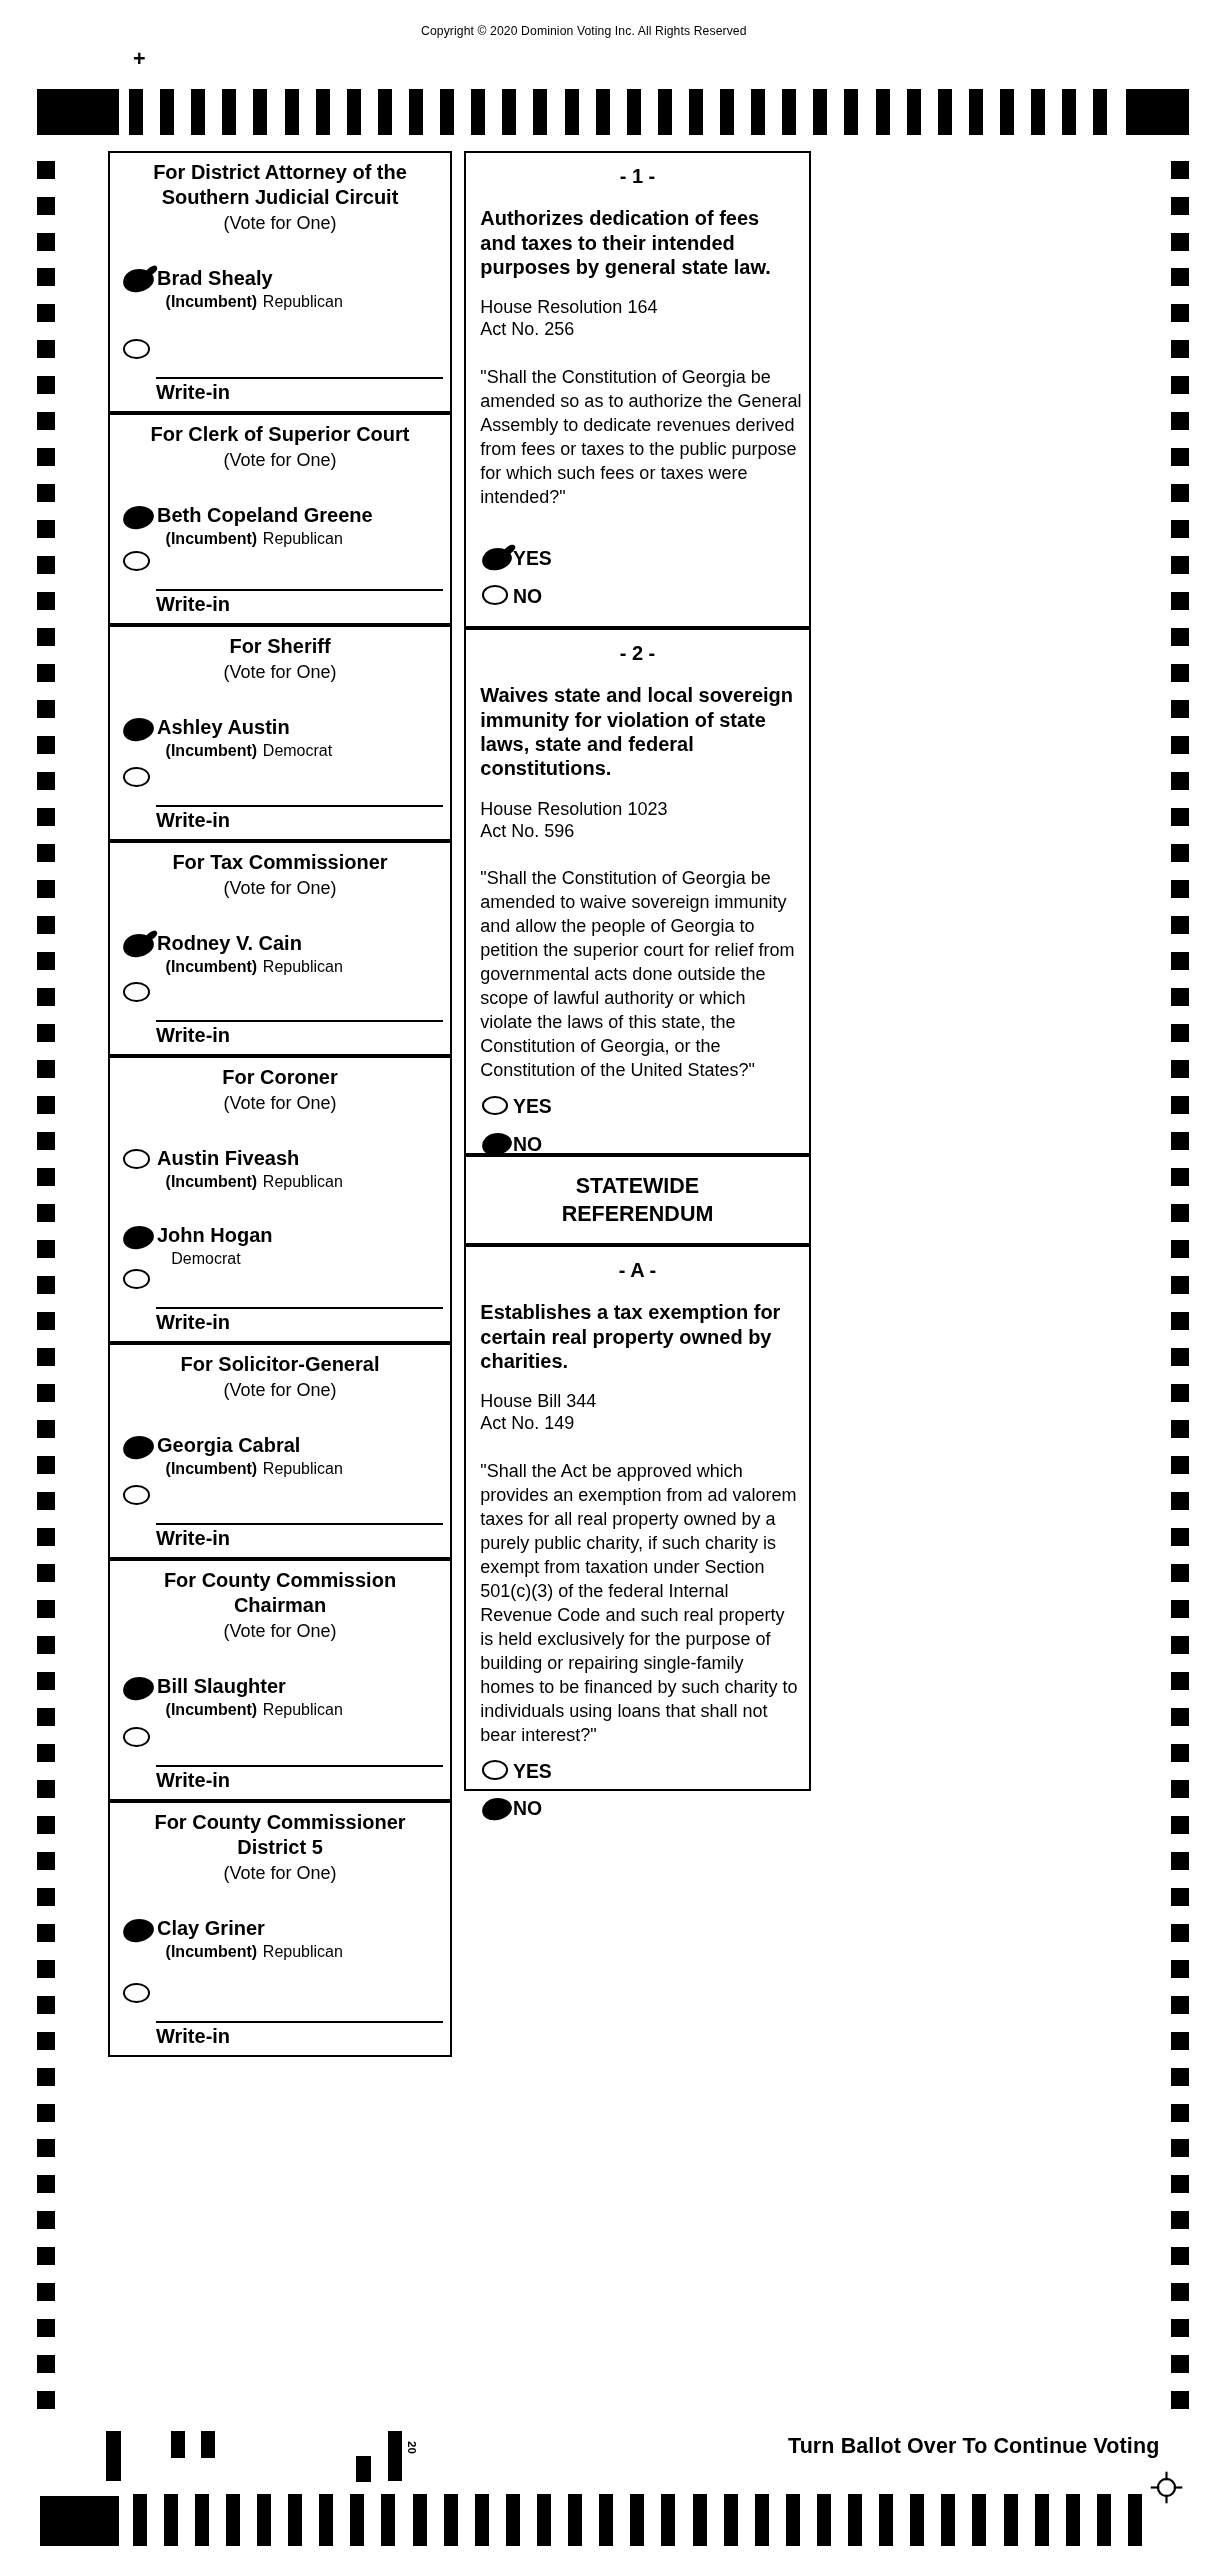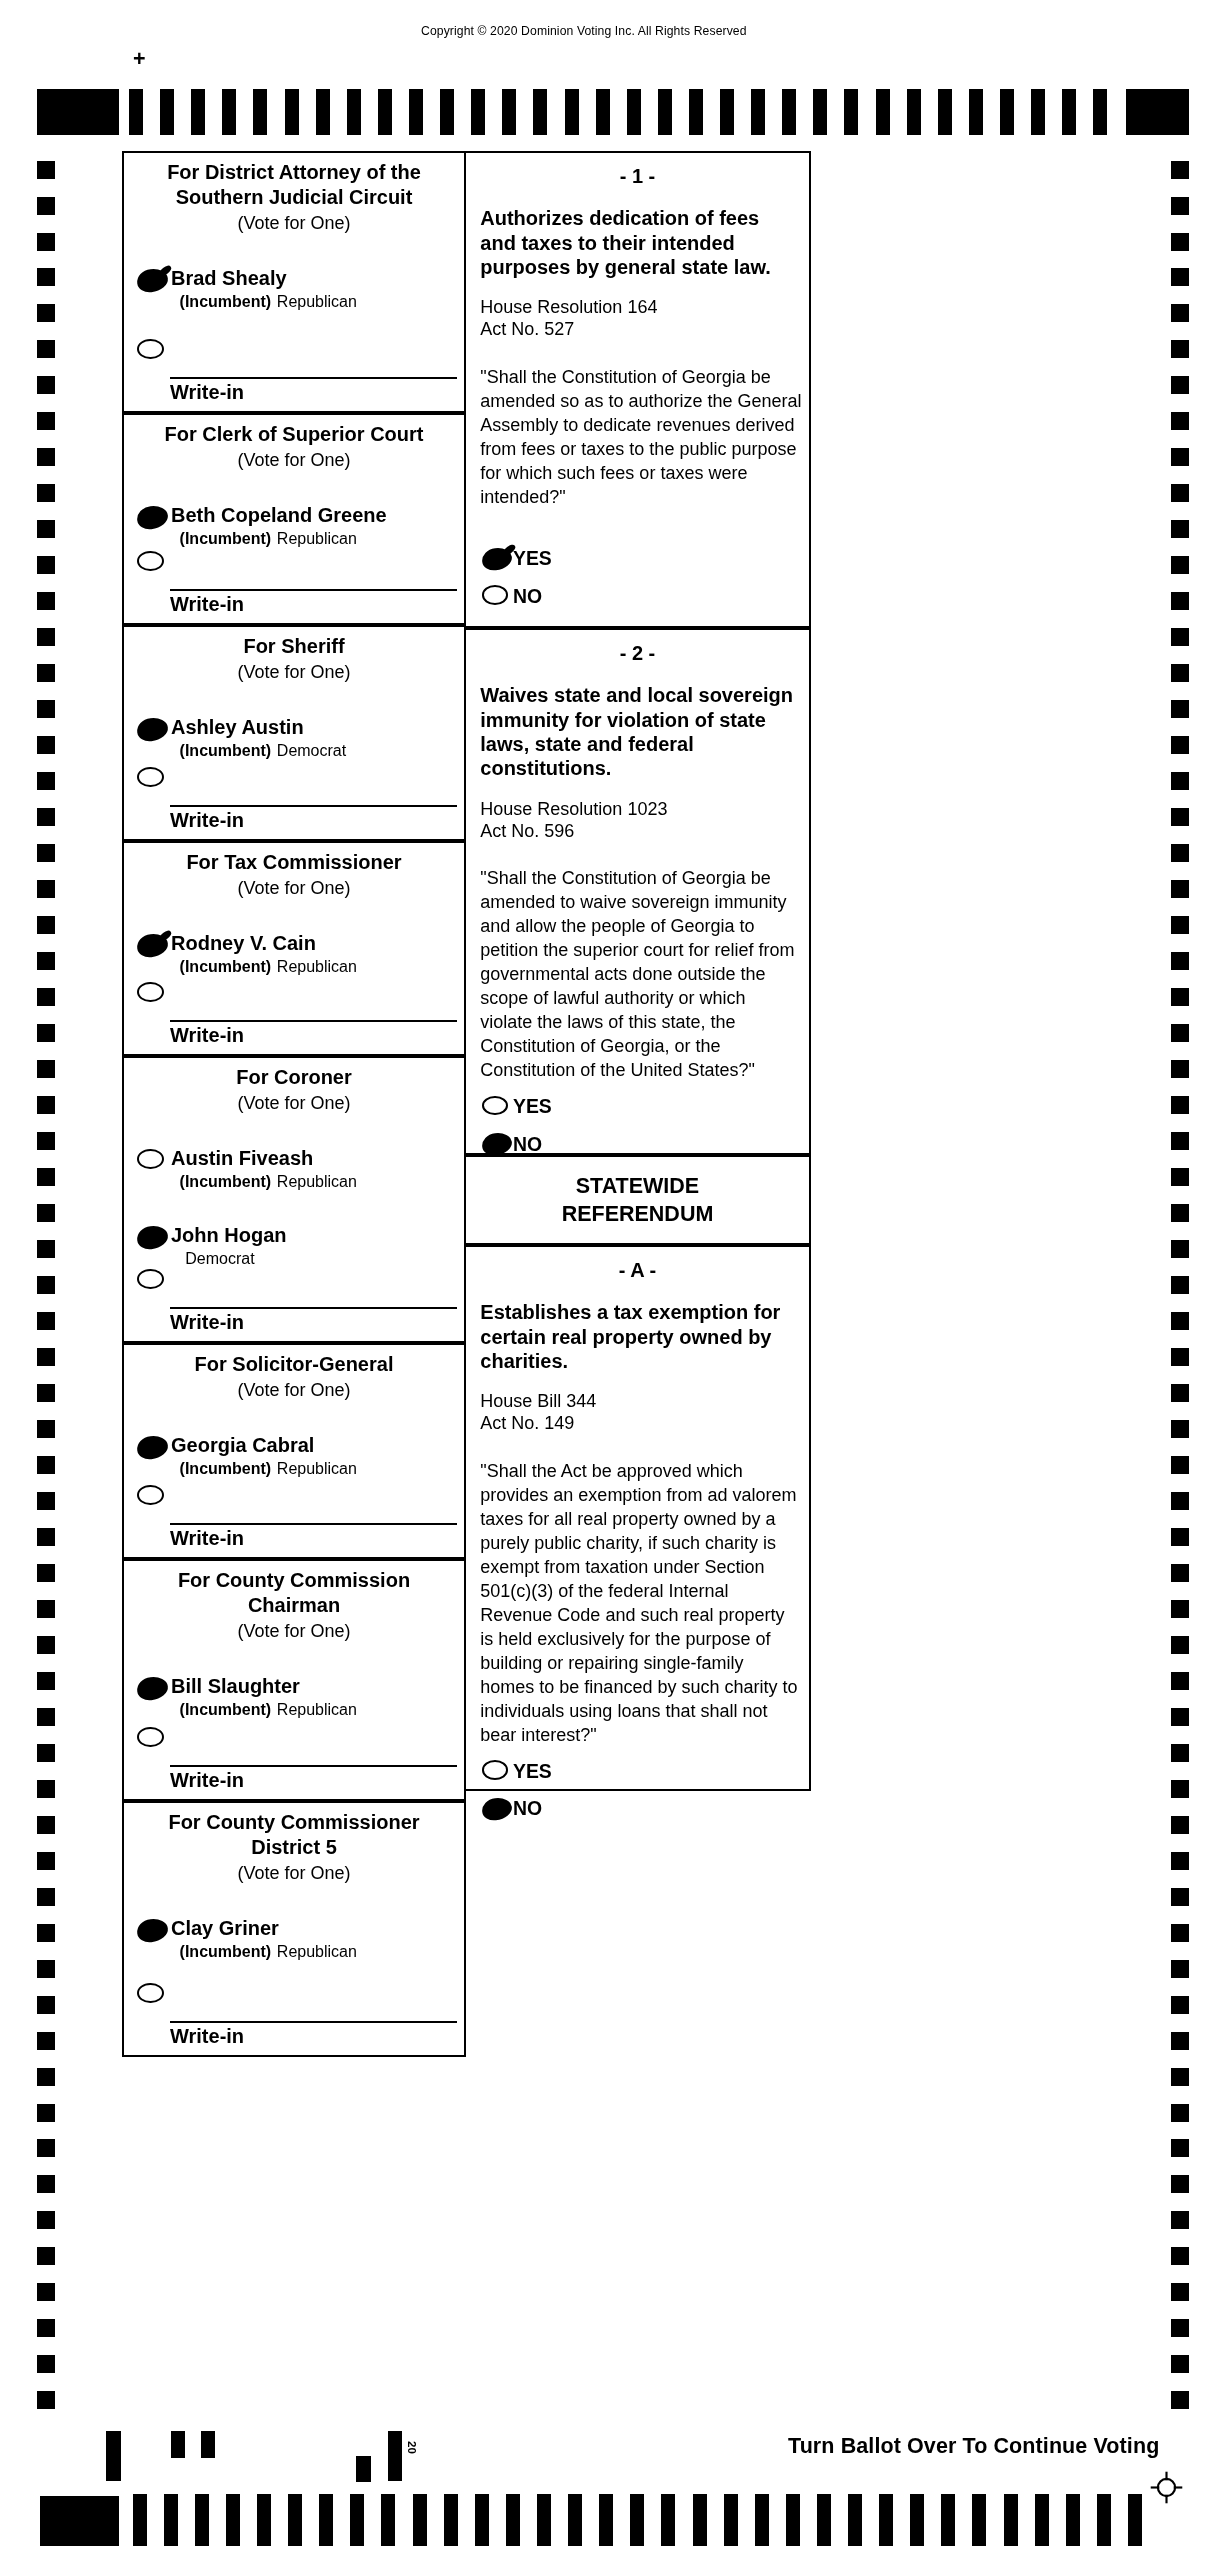--- a/index.html
+++ b/index.html
@@ -5,21 +5,21 @@
   html,body { margin:0; padding:0; background:#e8e8e8; }
   #ballot {
     position:relative; width:1226px; height:2576px; background:#ffffff;
     font-family:"Liberation Sans", sans-serif; color:#000; overflow:hidden;
   }
   .blk { position:absolute; background:#000; }
   .copyright { position:absolute; left:421px; top:24.4px; font-size:12.2px; letter-spacing:0.1px; }
   .plus-mark { position:absolute; left:133px; top:47px; font-size:21.5px; font-weight:700; }
 
   
-  #col-left  { position:absolute; left:122px; top:151px; width:344px; }
+  #col-left  { position:absolute; left:108px; top:151px; width:344px; }
   #col-right { position:absolute; left:464px; top:151px; width:347px; }
   .box { border:2.2px solid #000; box-sizing:border-box; display:flex; flex-direction:column; background:#fff; }
 
   
   .contest-title { text-align:center; font-weight:700; font-size:20px; line-height:25px; margin-top:7.2px; padding:0 5.7px; }
   .vote-instr { text-align:center; font-size:18px; line-height:22px; margin-top:2.2px; }
   .cand { position:relative; margin-top:32px; padding-left:47px; min-height:44px; }
   .oval { width:26.5px; height:20px; border:2.2px solid #000; border-radius:50%; background:#fff; box-sizing:border-box; }
   .oval.marked { width:31px; height:23px; background:#000; border-color:#000;
                  border-radius:48% 52% 58% 42% / 55% 48% 52% 45%; transform:rotate(-7deg); position:relative; }
@@ -257,21 +257,21 @@
     </div>
   </div>
 </div>
   <div id="col-right">
 
   <div class="box measure" style="height: 477px;">
     <div class="m-number">- 1 -</div>
     <div class="m-summary">Authorizes dedication of fees and taxes to their intended purposes by general state law.</div>
     <div class="m-auth">
           <div>House Resolution 164</div>
-          <div>Act No. 527</div>
+          <div>Act No. 256</div>
         </div>
     <div class="m-question">"Shall the Constitution of Georgia be amended so as to authorize the General Assembly to dedicate revenues derived from fees or taxes to the public purpose for which such fees or taxes were intended?"</div>
     <div class="choices">
       <div class="choice">
         <div class="oval marked scribble"></div>
         <div class="choice-label">YES</div>
       </div>
       <div class="choice">
         <div class="oval"></div>
         <div class="choice-label">NO</div>

